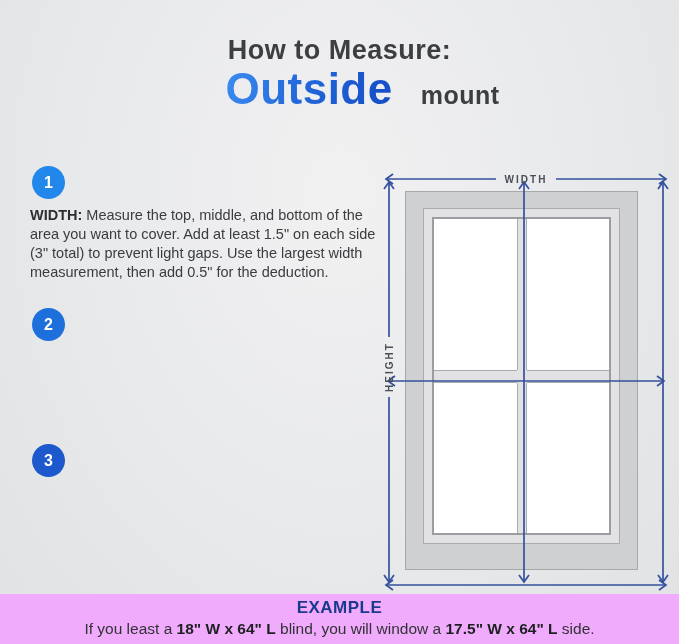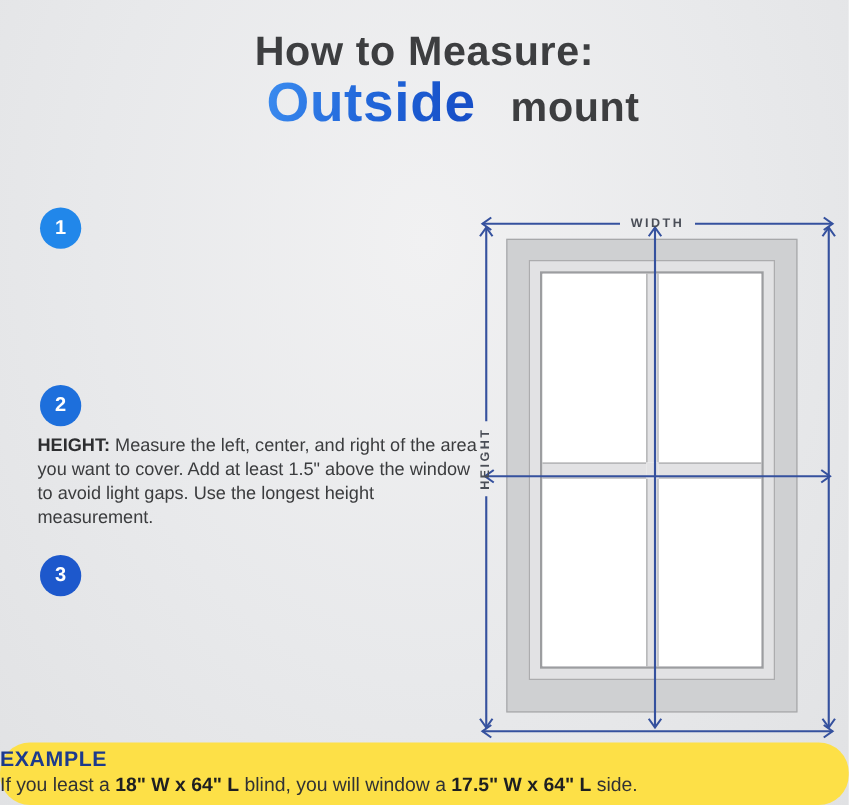--- a/index.html
+++ b/index.html
@@ -6,33 +6,33 @@
   html,body { width:679px; height:644px; }
   body {
     font-family:"Liberation Sans", sans-serif;
     background:radial-gradient(ellipse at 50% 30%, #f1f1f2 0%, #e8e9eb 55%, #e1e2e4 100%);
     position:relative; overflow:hidden;
     color:#3b3c3e;
   }
 
   
   .title-block { position:absolute; top:22px; left:0; width:100%; text-align:center; }
-  .title-line1 { font-size:33px; font-weight:bold; color:#3d3e40; letter-spacing:.5px; }
+  .title-line1 { font-size:27px; font-weight:bold; color:#3d3e40; letter-spacing:.5px;margin-top:13px; }
   .title-line2 { margin-top:-2px; }
   .title-highlight {
     font-size:44px; font-weight:bold; letter-spacing:.5px; color:#1e5ed2;margin-left:46px;
   }
   @supports ((-webkit-background-clip:text) or (background-clip:text)) {
     .title-highlight {
       background:linear-gradient(105deg,#3c8df0 0%, #2268db 45%, #1750c8 90%);
       -webkit-background-clip:text; background-clip:text;
       color:transparent;
     }
   }
-  .title-suffix { font-size:33px; font-weight:bold; color:#3d3e40; margin-left:28px; letter-spacing:.5px; }
+  .title-suffix { font-size:25px; font-weight:bold; color:#3d3e40; margin-left:28px; letter-spacing:.5px; }
 
   
   .steps { position:absolute; left:30px; top:166px; width:354px; height:420px; }
   .step { position:absolute; left:0; width:100%; }
   .step-1 { top:0; }
   .step-2 { top:142px; }
   .step-3 { top:278px; }
   .badge {
     width:33px; height:33px; border-radius:50%;
     display:flex; align-items:center; justify-content:center;
@@ -76,21 +76,21 @@
   .height-label {
     position:absolute; left:11px; top:198px; z-index:3;
     transform:translate(-50%,-50%) rotate(-90deg);
     font-size:10px; font-weight:bold; letter-spacing:2px; color:#4a4e57;
     white-space:nowrap;
   }
 
   
   .example-bar {
     position:absolute; left:0; bottom:0; width:100%; height:50px;
-    background:#fde047; padding-top:4px;border-radius:24px;
+    background:#f0abfc; text-align:center; padding-top:4px;
   }
   .example-heading { font-size:17px; font-weight:bold; color:#1c3a8c; letter-spacing:.5px; }
   .example-line { font-size:15.5px; color:#313234; margin-top:2px; }
   .example-line b { color:#1e1f21; }
 </style>
 </head>
 <body>
 
 <div>
 
@@ -98,25 +98,25 @@
     <div class="title-line1">How to Measure:</div>
     <div class="title-line2">
       <span class="title-highlight">Outside</span><span class="title-suffix">mount</span>
     </div>
   </header>
 
   <section class="steps">
 
     <div class="step step-1">
       <div class="badge" style="background: rgb(33, 135, 234);">1</div>
+      <p class="step-text"><span class="step-heading">WIDTH:</span><span> Measure the top, middle, and bottom of the area you want to cover. Add at least 1.5" on each side (3" total) to prevent light gaps. Use the largest width measurement, then add 0.5" for the deduction.</span></p>
     </div>
 
     <div class="step step-2">
       <div class="badge" style="background: rgb(29, 111, 220);">2</div>
-      <p class="step-text"><span class="step-heading">HEIGHT:</span><span> Measure the left, center, and right of the area you want to cover. Add at least 1.5" above the window to avoid light gaps. Use the longest height measurement.</span></p>
     </div>
 
     <div class="step step-3">
       <div class="badge" style="background: rgb(29, 88, 204);">3</div>
     </div>
 
   </section>
 
   <section class="diagram">
 

